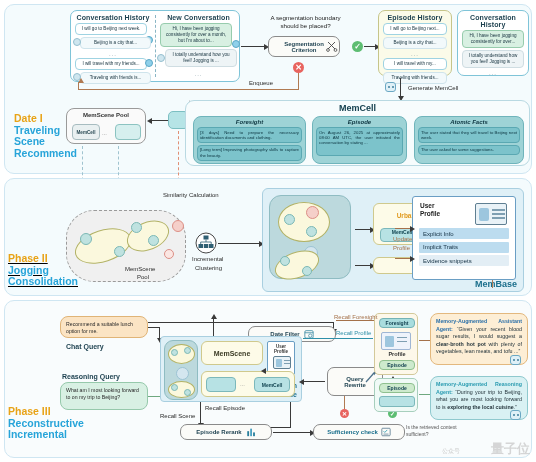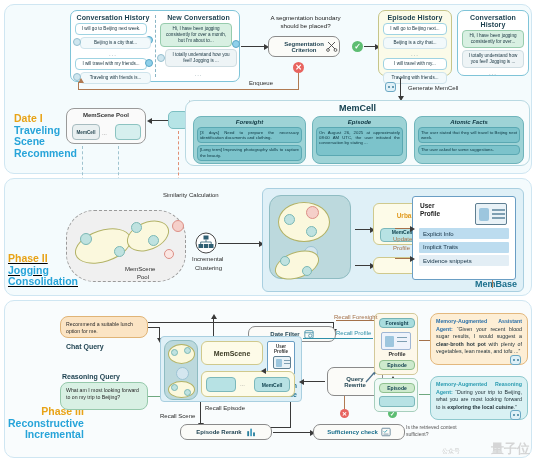--- a/index.html
+++ b/index.html
@@ -412,21 +412,21 @@
   </div>
   <div class="profile-row" style="margin-top:10px;">Explicit Info</div>
   <div class="profile-row">Implicit Traits</div>
   <div class="profile-row" style="background:#e3eef5;">Evidence snippets</div>
 </div>
 <div class="brown-line arrowR" style="left:395px; top:228px; width:16px; height:1px; background:#a5714a;"></div>
 <div class="brown-line arrowR" style="left:395px; top:258px; width:16px; height:1px; background:#a5714a;"></div>
 
 <div class="phase" id="phase3"></div>
 
-<div class="phase-label" style="left:8px; top:406px;text-align:right;">
+<div class="phase-label" style="left:8px; top:406px;">
   <span class="n">Phase III</span>
   <span class="t">Reconstructive</span>
   <span class="t">Incremental</span>
 </div>
 
 <div class="query-bubble q-orange" style="left:60px; top:316px; width:88px; height:22px;">Recommend a suitable lunch option for me.</div>
 <div class="q-label" style="left:66px; top:343px;">Chat Query</div>
 
 <div class="q-label" style="left:62px; top:373px;">Reasoning Query</div>
 <div class="query-bubble q-green" style="left:60px; top:382px; width:88px; height:28px;">What am I most looking forward to on my trip to Beijing?</div>

